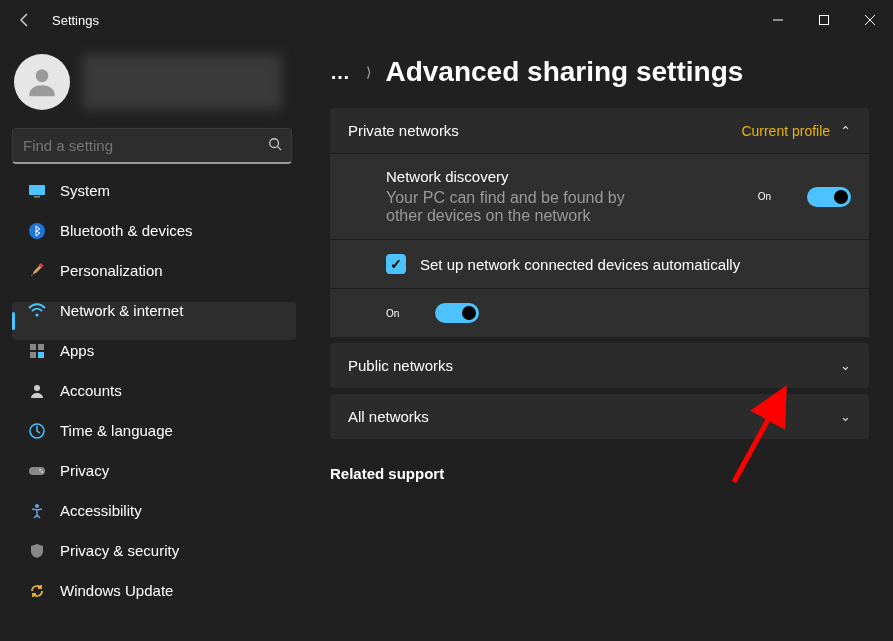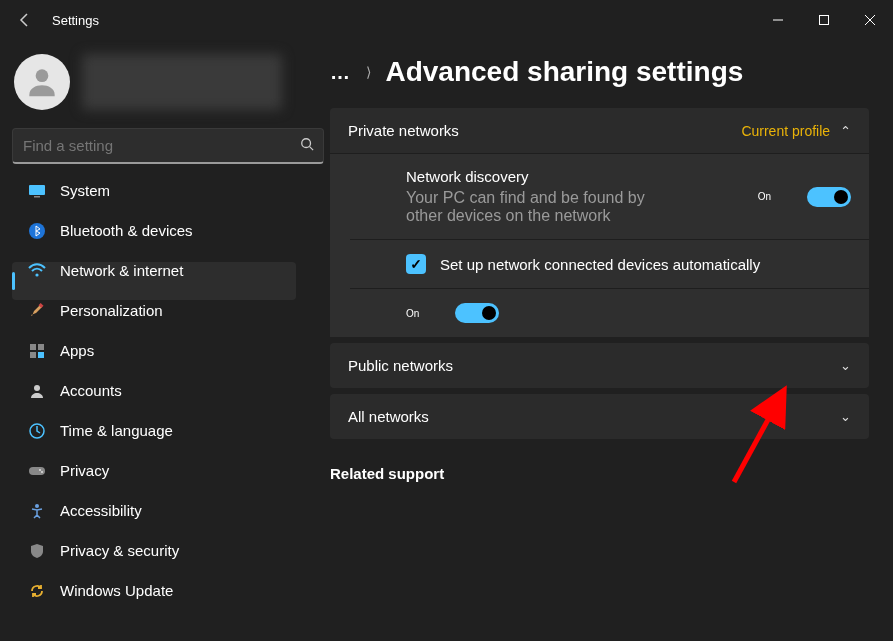--- a/index.html
+++ b/index.html
@@ -34,21 +34,21 @@
   }
   .avatar svg { width: 38px; height: 38px; fill: #9a9a9a; }
   .profile-blur {
     width: 200px; height: 56px;
     background: #3a3a3a;
     filter: blur(6px);
     border-radius: 4px;
   }
   .search-wrap {
     position: relative;
-    width: 312px; height: 36px;
+    width: 280px; height: 36px;
     background: #2d2d2d;
     border: 1px solid #3a3a3a;
     border-bottom: 2px solid #9a9a9a;
     border-radius: 4px;
     margin-bottom: 18px;
     display: flex; align-items: center;
   }
   .search-input {
     flex: 1;
     background: transparent; border: none; outline: none;
@@ -86,21 +86,20 @@
     padding: 14px 18px;
     font-size: 15px;
   }
   .card-header .spacer { flex:1; }
   .card-header .sub { color: #eab308; font-size: 14px; margin-right: 10px;}
   .chev { font-size: 13px; color: #ddd; display:inline-block; }
   .chev.up { transform: rotate(180deg); }
   .sub-card {
     background: #2f2f2f;
     border-top: 1px solid #1e1e1e;
-    padding-left: 20px;
   }
   .row {
     display: flex; align-items: center;
     padding: 14px 18px 14px 56px;
     gap: 16px;
   }
   .row-text { flex: 1; }
   .row-title { font-size: 15px; color: #fff; }
   .row-desc { font-size: 16px; color: #9a9a9a; margin-top: 4px; max-width: 260px;}
   .toggle-lbl { font-size: 10px; margin-right: 20px; }
@@ -194,38 +193,38 @@
       </li>
       <li class="nav-item">
         <span class="ni-icon">
             <svg width="16" height="16" viewBox="0 0 16 16">
               <circle cx="8" cy="8" r="8" fill="#1e74d8"></circle>
               <path d="M7 3v10l4-3-4-2 4-2-4-3z" stroke="#fff" stroke-width="1" fill="none"></path>
             </svg>
           </span>
         <span>Bluetooth &amp; devices</span>
       </li>
+      <li class="nav-item">
+        <span class="ni-icon">
+            <svg width="16" height="16" viewBox="0 0 16 16">
+              <path d="M3 13l2-5 6-6 2 2-6 6-5 2z" fill="#d8a060"></path>
+              <rect x="10" y="1" width="4" height="3" transform="rotate(45 12 2.5)" fill="#c44"></rect>
+            </svg>
+          </span>
+        <span>Personalization</span>
+      </li>
       <li class="nav-item active">
         <span class="ni-icon">
             <svg width="18" height="18" viewBox="0 0 18 18">
               <path d="M1 6c5-5 11-5 16 0" stroke="#4cc2ff" stroke-width="2" fill="none"></path>
               <path d="M4 9c3-3 7-3 10 0" stroke="#4cc2ff" stroke-width="2" fill="none"></path>
               <circle cx="9" cy="13" r="1.6" fill="#4cc2ff"></circle>
             </svg>
           </span>
         <span>Network &amp; internet</span>
-      </li>
-      <li class="nav-item">
-        <span class="ni-icon">
-            <svg width="16" height="16" viewBox="0 0 16 16">
-              <path d="M3 13l2-5 6-6 2 2-6 6-5 2z" fill="#d8a060"></path>
-              <rect x="10" y="1" width="4" height="3" transform="rotate(45 12 2.5)" fill="#c44"></rect>
-            </svg>
-          </span>
-        <span>Personalization</span>
       </li>
       <li class="nav-item">
         <span class="ni-icon">
             <svg width="16" height="16" viewBox="0 0 16 16">
               <rect x="1" y="1" width="6" height="6" fill="#888"></rect>
               <rect x="9" y="1" width="6" height="6" fill="#888"></rect>
               <rect x="1" y="9" width="6" height="6" fill="#888"></rect>
               <rect x="9" y="9" width="6" height="6" fill="#4cc2ff"></rect>
             </svg>
           </span>

